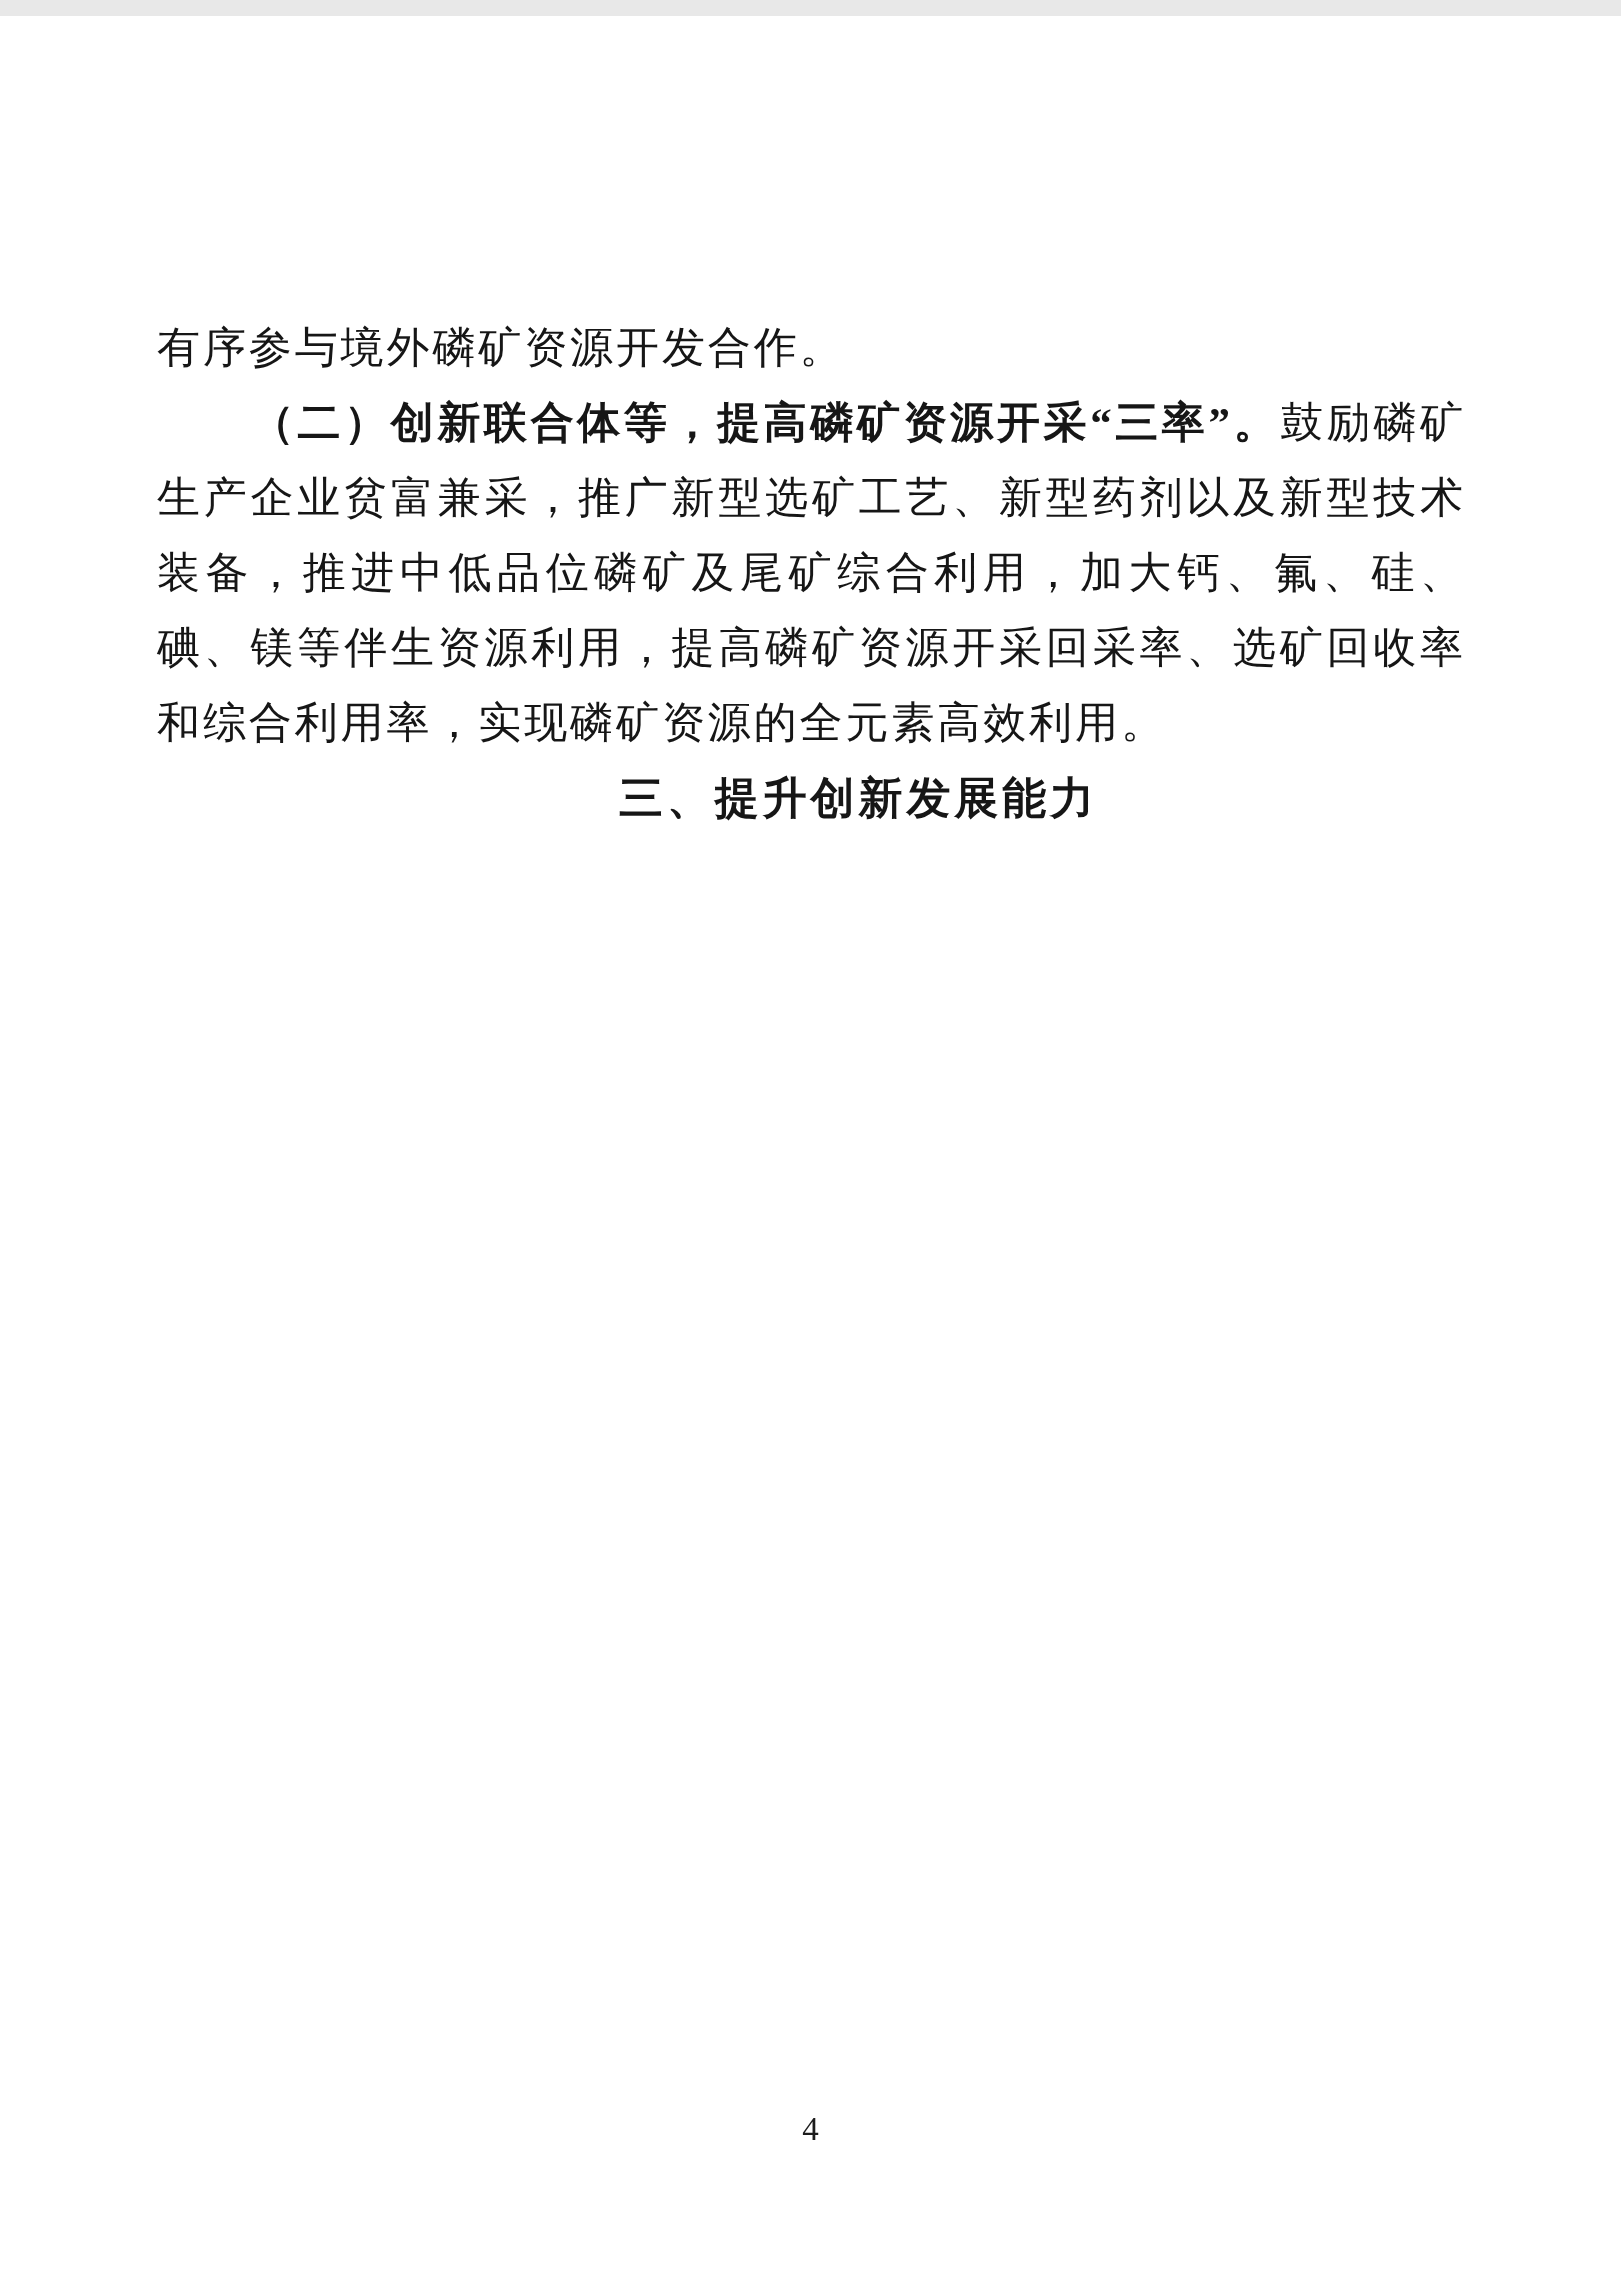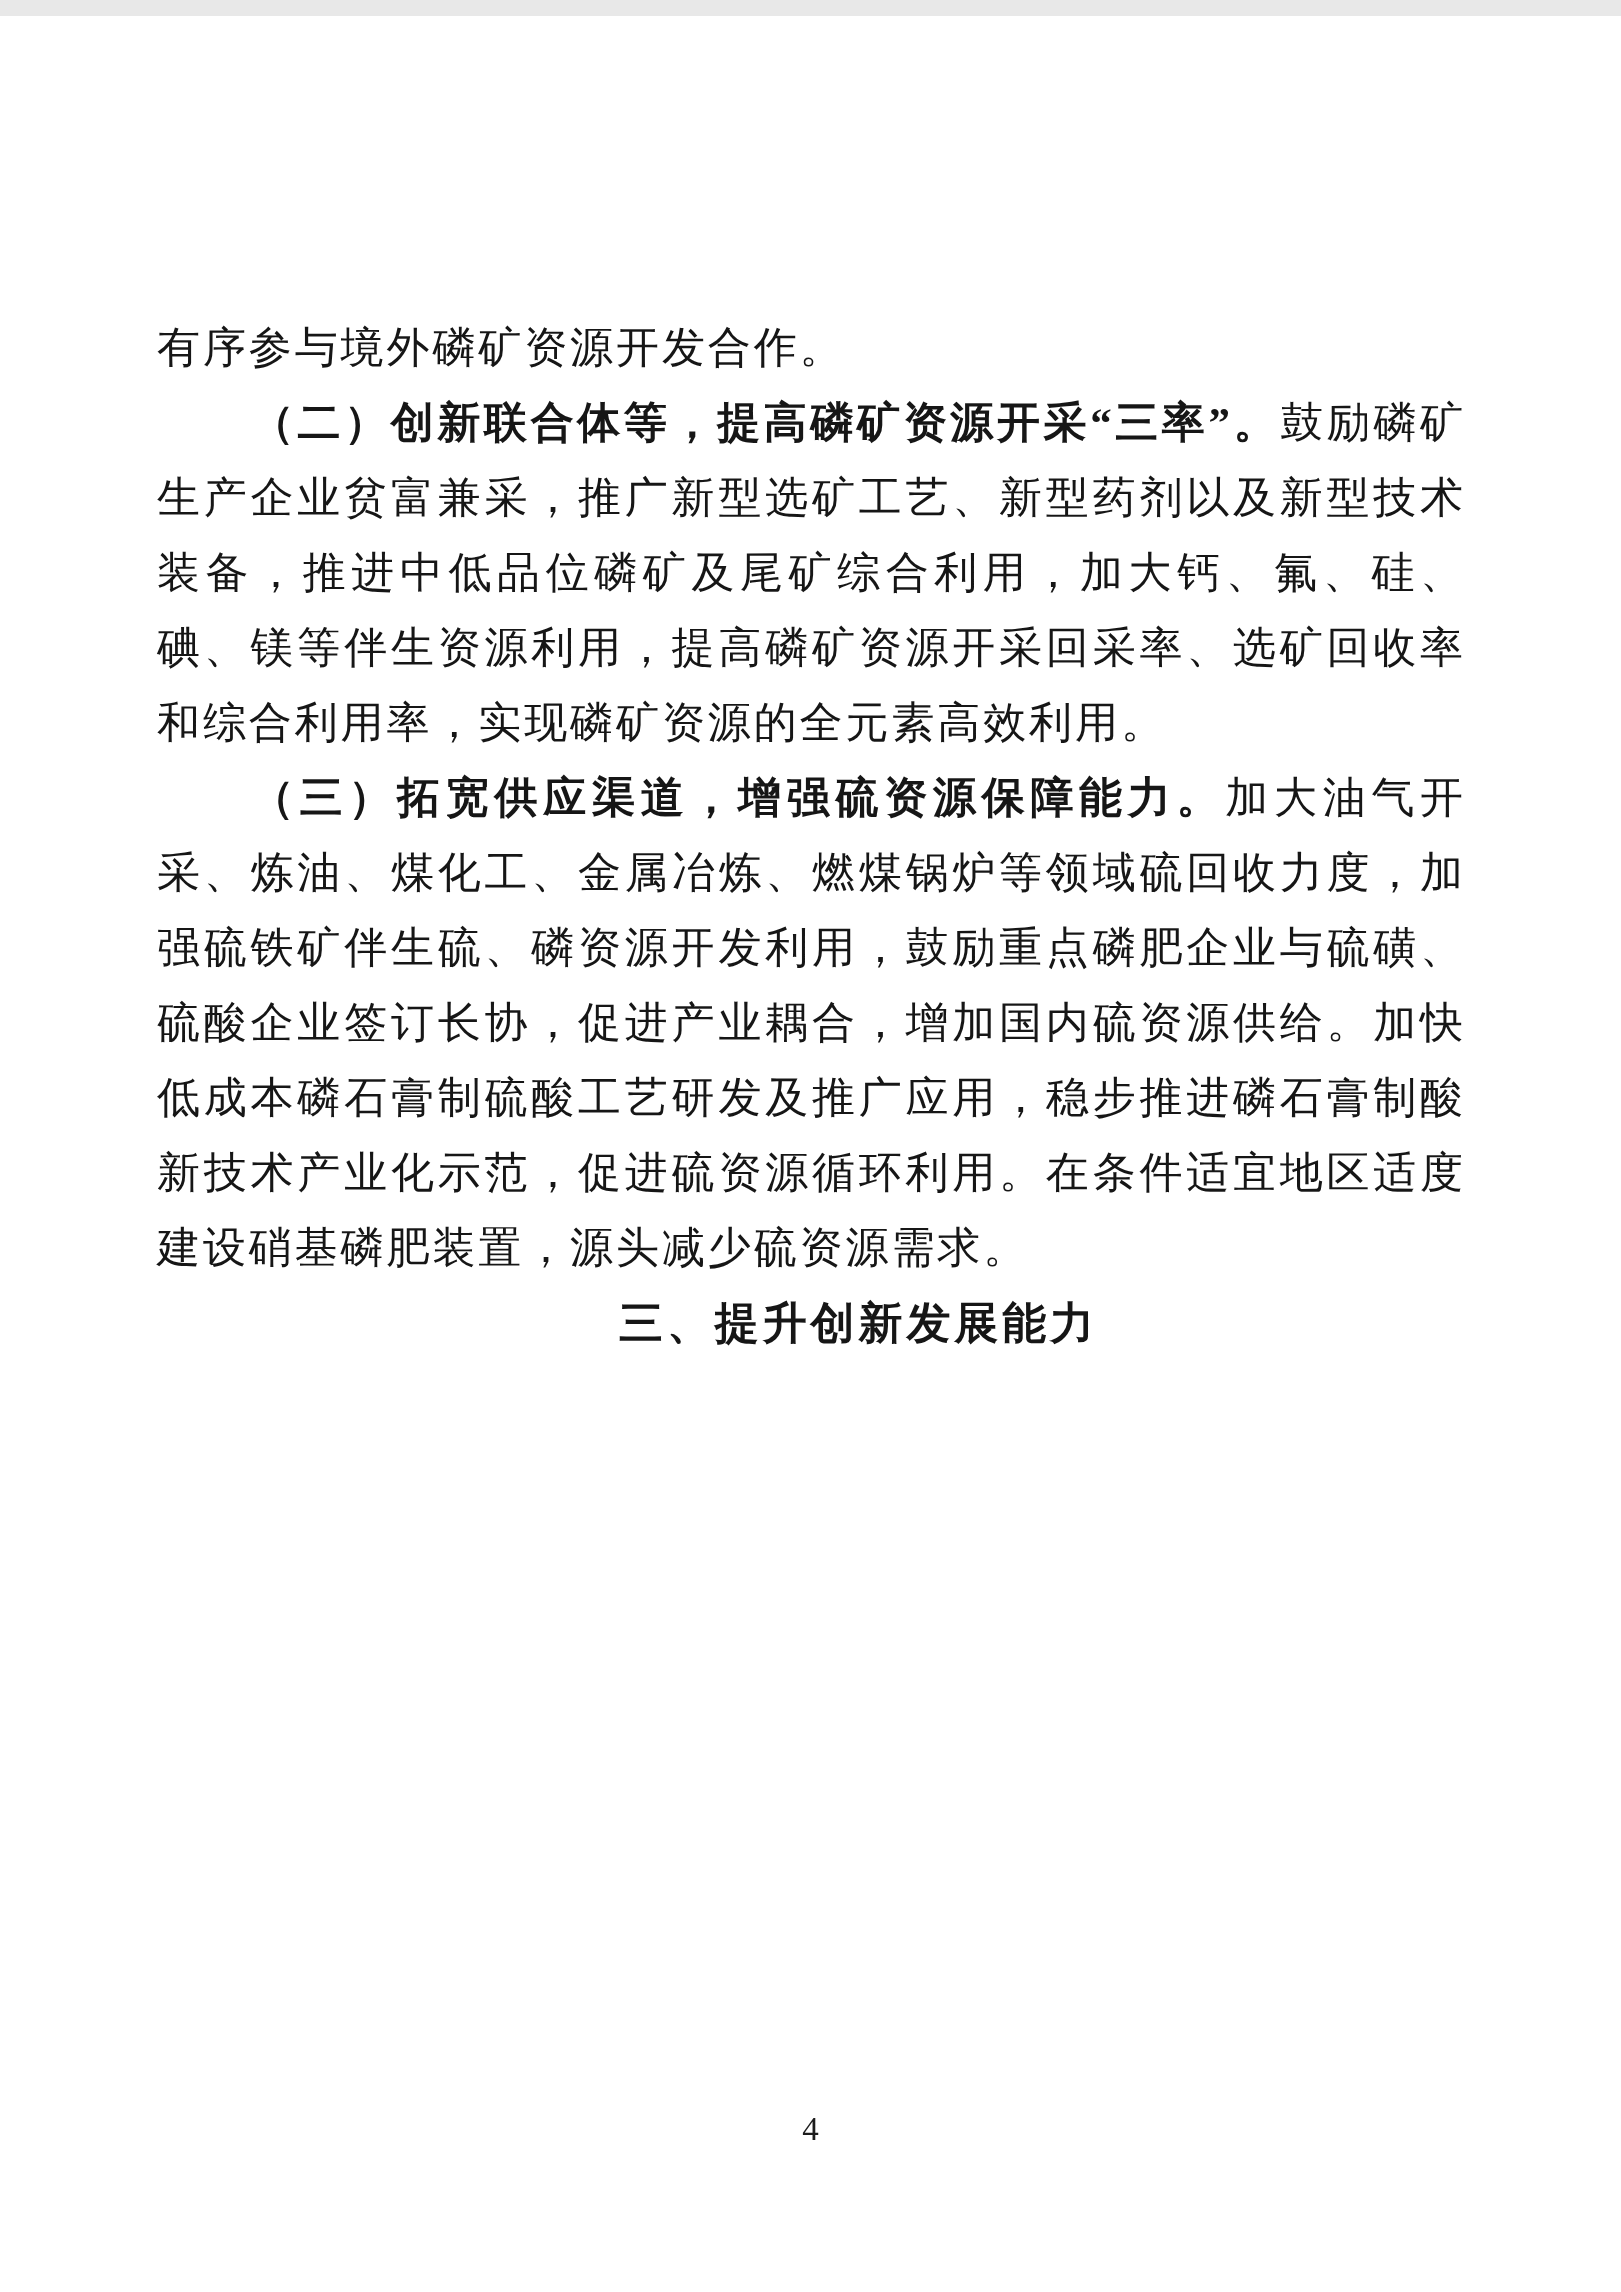--- a/index.html
+++ b/index.html
@@ -70,23 +70,20 @@
   <div class="doc-body">
 
     <p class="para no-indent">
       <span>有序参与境外磷矿资源开发合作。</span>
     </p>
 
     <p class="para">
       <span class="lead-bold">（二）创新联合体等，提高磷矿资源开采“三率”。</span><span>鼓励磷矿生产企业贫富兼采，推广新型选矿工艺、新型药剂以及新型技术装备，推进中低品位磷矿及尾矿综合利用，加大钙、氟、硅、碘、镁等伴生资源利用，提高磷矿资源开采回采率、选矿回收率和综合利用率，实现磷矿资源的全元素高效利用。</span>
     </p>
 
-    <p class="para">
-      <span class="lead-bold">（三）拓宽供应渠道，增强硫资源保障能力。</span><span>加大油气开采、炼油、煤化工、金属冶炼、燃煤锅炉等领域硫回收力度，加强硫铁矿伴生硫、磷资源开发利用，鼓励重点磷肥企业与硫磺、硫酸企业签订长协，促进产业耦合，增加国内硫资源供给。加快低成本磷石膏制硫酸工艺研发及推广应用，稳步推进磷石膏制酸新技术产业化示范，促进硫资源循环利用。在条件适宜地区适度建设硝基磷肥装置，源头减少硫资源需求。</span>
-    </p>
 
     <h2 class="section-heading">三、提升创新发展能力</h2>
 
 
   </div>
 
   <div class="page-number">4</div>
 
 </div>
 

